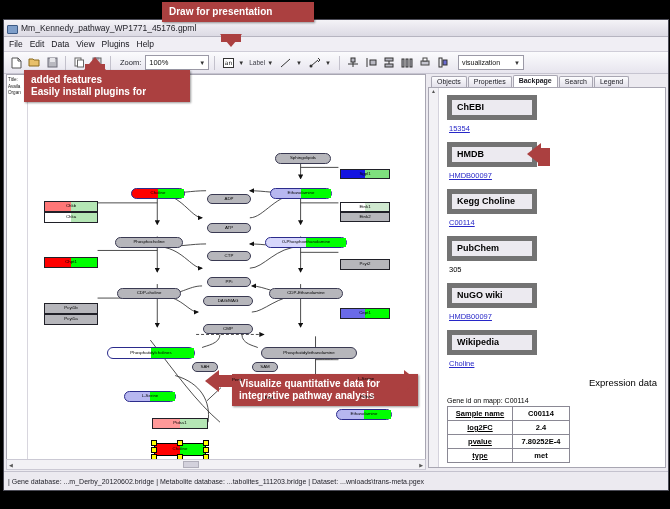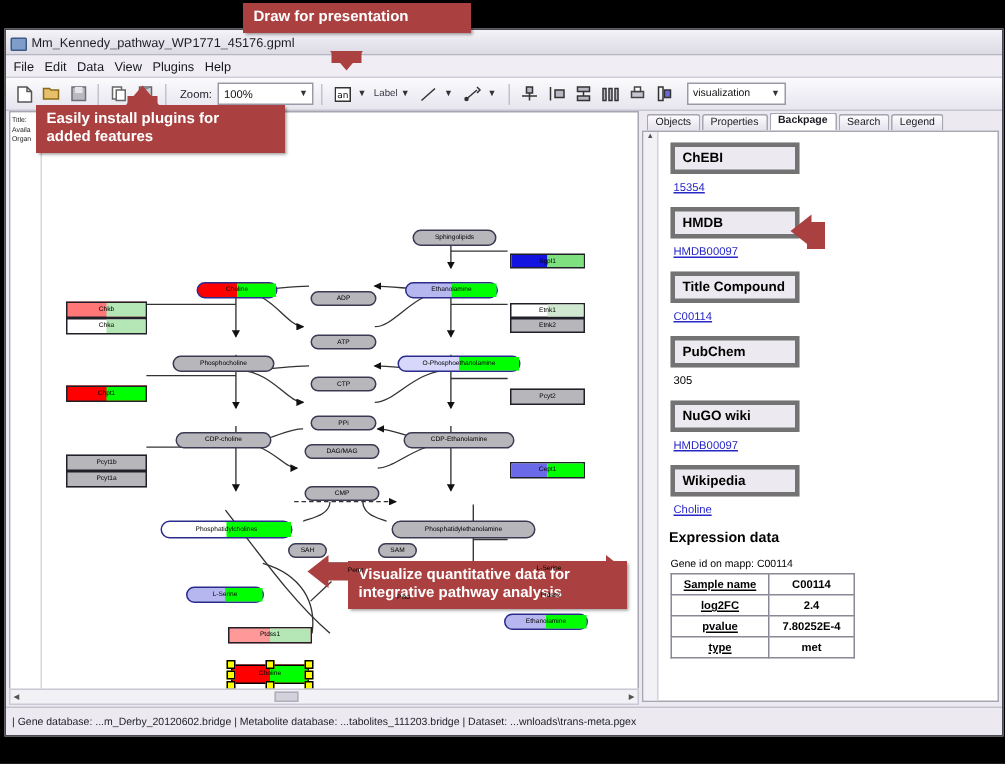--- a/index.html
+++ b/index.html
@@ -48,25 +48,25 @@
   .right{width:238px;margin:2px 2px 2px 0;display:flex;flex-direction:column;}
   .tabs{display:flex;height:13px;align-items:flex-end;gap:1px;padding-left:3px;}
   .tab{font-size:7px;padding:1px 5px 2px;border:1px solid #a8a6b2;border-bottom:none;
        background:linear-gradient(#fcfcfe,#e3e1ea);color:#1a1a22;border-radius:2px 2px 0 0;}
   .tab.active{background:#fff;padding-bottom:3px;font-weight:bold;}
   .panel{flex:1;background:#fff;border:1px solid #a8a6b2;position:relative;overflow:hidden;
          display:flex;}
   .scrollcol{width:9px;background:#f2f1f5;border-right:1px solid #d4d2dc;}
   .scrollcol .arw{font-size:5px;text-align:center;color:#555;}
   .pbody{flex:1;padding:7px 8px 4px 8px;}
-  .dbhead{display:inline-block;border:3px solid #737373;background:#eceaf0;
+  .dbhead{display:inline-block;border:5px solid #737373;background:#eceaf0;
           font-size:9px;font-weight:bold;color:#000;padding:2px 7px 3px 5px;min-width:68px;}
   .dblink{font-size:7.5px;color:#2727c8;text-decoration:underline;margin:4px 0 9px 2px;display:block;}
   .dbval{font-size:7.5px;color:#000;margin:4px 0 9px 2px;display:block;}
-  .exph{font-size:9.5px;font-weight:bold;color:#000;margin:2px 0 9px -1px;}
+  .exph{font-size:9.5px;font-weight:normal;color:#000;margin:2px 0 9px -1px;text-align:right;}
   .geneid{font-size:7px;color:#000;margin-bottom:2px;}
   table.exp{border-collapse:collapse;}
   table.exp td{border:1px solid #8a8894;font-size:7.5px;padding:2px 4px;text-align:center;
                color:#000;font-weight:bold;}
   table.exp td.k{width:56px;text-decoration:underline;}
   table.exp td.v{width:48px;}
 
   
   .statusbar{position:absolute;left:0;right:0;bottom:0;height:18px;background:#eceaf0;
              border-top:1px solid #c4c2ce;display:flex;align-items:center;padding-left:4px;}
@@ -469,21 +469,21 @@
             <div class="arw">▲</div>
           </div>
           <div class="pbody">
 
             <div class="dbhead">ChEBI</div>
             <a class="dblink" href="#">15354</a>
 
             <div class="dbhead">HMDB</div>
             <a class="dblink" href="#">HMDB00097</a>
 
-            <div class="dbhead">Title Compound</div>
+            <div class="dbhead">Kegg Choline</div>
             <a class="dblink" href="#">C00114</a>
 
             <div class="dbhead">PubChem</div>
             <span class="dbval">305</span>
 
             <div class="dbhead">NuGO wiki</div>
             <a class="dblink" href="#">HMDB00097</a>
 
             <div class="dbhead">Wikipedia</div>
             <a class="dblink" href="#">Choline</a>
@@ -527,22 +527,22 @@
     </div>
   </div>
 
   <div class="callout" style="left:162px;top:2px;width:138px;">
     <div>Draw for presentation</div>
   </div>
   <div class="arrow-d" style="left:220px;top:34px;"></div>
   <div class="stem" style="left:221px;top:34px;width:20px;height:8px;"></div>
 
   <div class="callout" style="left:24px;top:70px;width:152px;">
+    <div>added features</div>
     <div>Easily install plugins for</div>
-    <div>added features</div>
   </div>
   <div class="arrow-u" style="left:84px;top:57px;"></div>
   <div class="stem" style="left:85px;top:64px;width:20px;height:8px;"></div>
 
   <div class="arrow-l" style="left:527px;top:143px;"></div>
   <div class="stem" style="left:538px;top:148px;width:12px;height:18px;"></div>
 
   <div class="callout" style="left:232px;top:374px;width:172px;">
     <div>Visualize quantitative data  for</div>
     <div>integrative pathway analysis</div>

